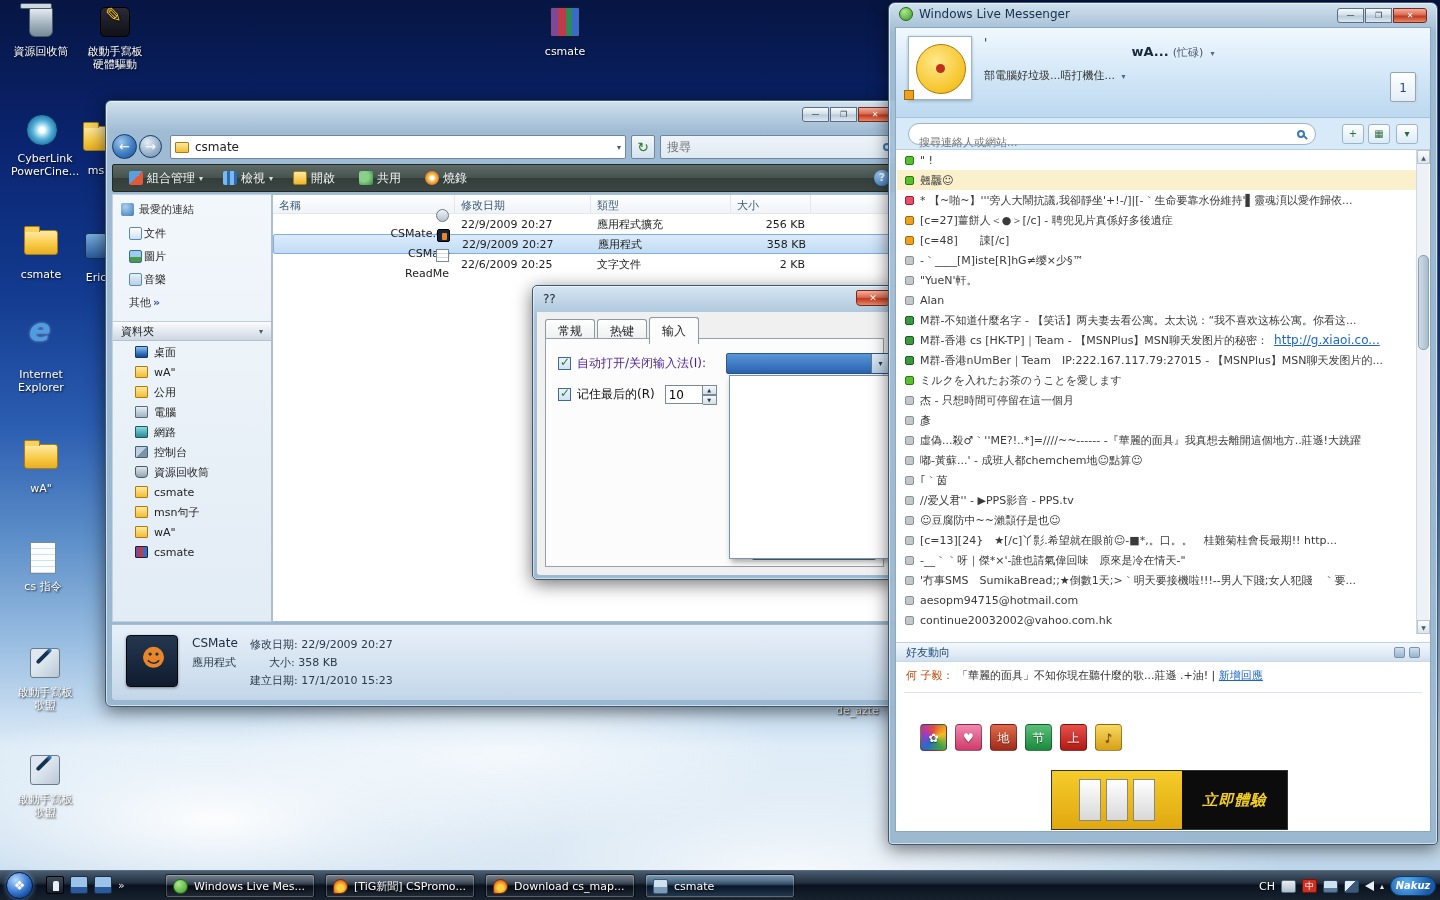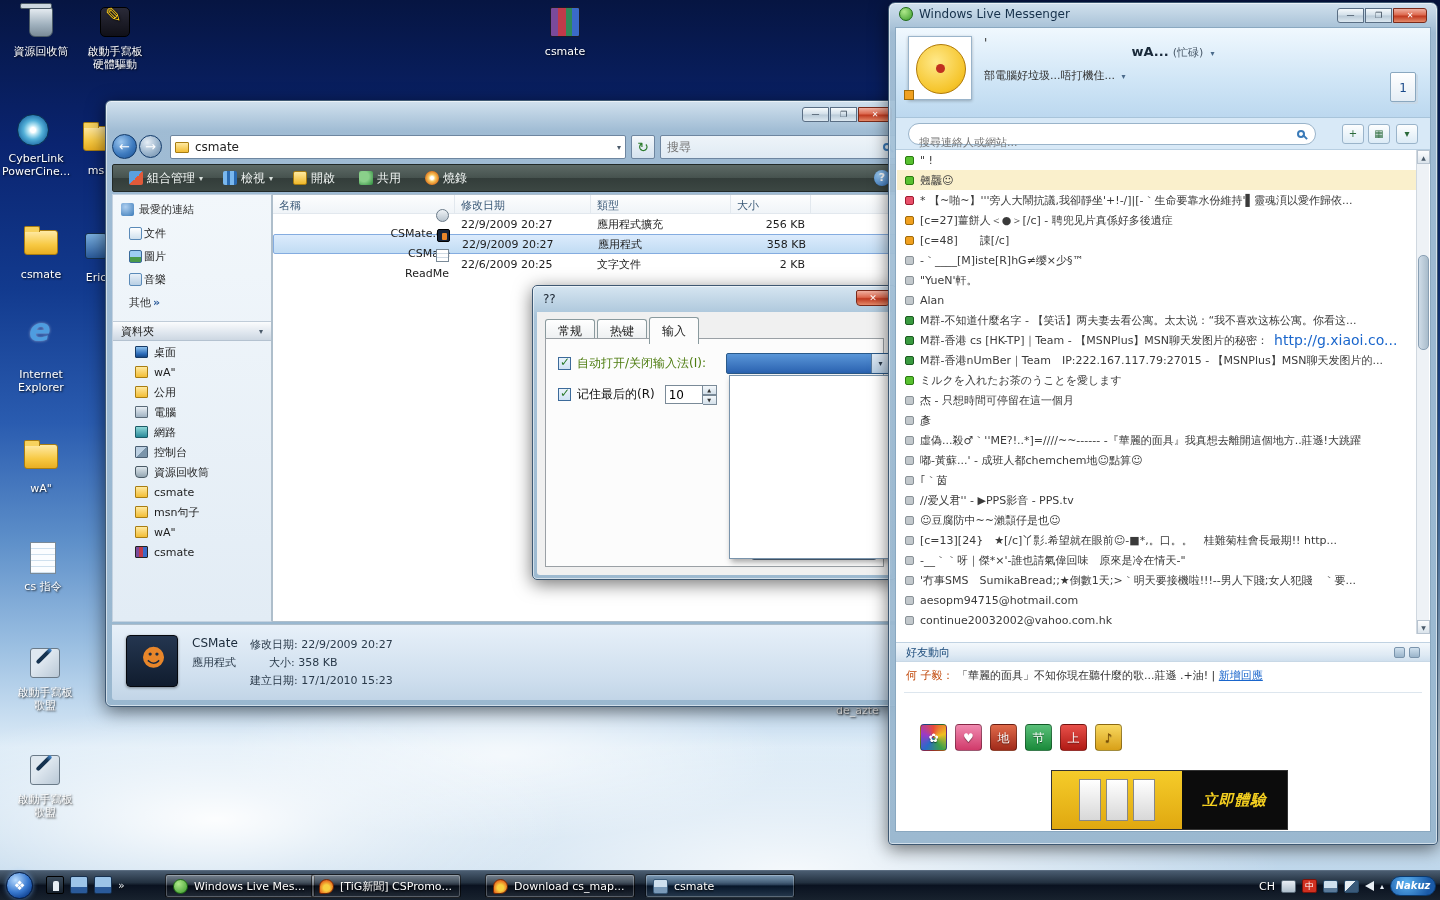--- a/index.html
+++ b/index.html
@@ -120,21 +120,21 @@
   .dlg-title { position:absolute; left:10px; top:6px; font-size:12px; color:#1a2430; }
   .dlg-close { position:absolute; top:4px; right:6px; width:34px; height:16px; border:1px solid #7a2a1a; border-radius:2px 2px 4px 4px; color:#fff; font-size:9px; text-align:center; line-height:15px;
     background:linear-gradient(180deg,#f0b0a0,#dd6a50 45%,#c03a20 55%,#e58a6a); }
   .dlg-body { position:absolute; left:4px; right:4px; top:26px; bottom:4px; background:#f0f0f0; border-radius:0 0 3px 3px; }
   .dlg-tabs { position:absolute; left:8px; top:5px; display:flex; gap:2px; }
   .dtab { font-size:12px; color:#222; padding:3px 12px 4px; background:linear-gradient(180deg,#fff,#e6eaec); border:1px solid #8a9a9e; border-bottom:none; border-radius:3px 3px 0 0; position:relative; top:2px; }
   .dtab.tab-active { background:#fcfcfc; top:0; padding-top:5px; z-index:3; }
   .dlg-panel { position:absolute; left:8px; right:8px; top:26px; bottom:8px; background:#fcfcfc; border:1px solid #9aa0a5; }
   .cb { width:13px; height:13px; border:1px solid #3c6a9a; background:linear-gradient(180deg,#eaf3fc,#cfe2f4); display:inline-block; position:relative; }
   .cb::after { content:"✓"; position:absolute; left:1px; top:-3px; font-size:12px; color:#2a7a2a; font-weight:bold; }
-  .row-ime { position:absolute; left:12px; top:16px; display:flex; align-items:center; gap:6px; font-size:12px; color:#4d7c0f; }
+  .row-ime { position:absolute; left:12px; top:16px; display:flex; align-items:center; gap:6px; font-size:12px; color:#4c1d95; }
   .row-rem { position:absolute; left:12px; top:46px; display:flex; align-items:center; gap:6px; font-size:12px; color:#111; }
   .combo { position:absolute; left:180px; top:14px; width:164px; height:21px; border:1px solid #2a5a8a; border-radius:2px; display:flex; background:linear-gradient(180deg,#5a96d8,#2a62b0); }
   .combo .cfield { flex:1; }
   .combo .cbtn { width:18px; background:linear-gradient(180deg,#e4eef8,#b9cfe4); border-left:1px solid #5a7a9a; color:#2a3a4a; font-size:8px; text-align:center; line-height:19px; }
   .droplist { position:absolute; left:183px; top:36px; width:160px; height:184px; background:#fff; border:1px solid #7a94ac; box-shadow:2px 3px 6px rgba(0,0,0,.35); z-index:9; }
   .spin { display:flex; margin-left:4px; }
   .spin input { width:38px; height:19px; border:1px solid #7a8a98; font-size:12px; padding:0 3px; font-family:inherit; }
   .spinbtns { display:flex; flex-direction:column; width:14px; height:19px; }
   .spinbtns div { flex:1; border:1px solid #7a8a98; border-left:none; background:linear-gradient(180deg,#f4f8fb,#d4e0ea); font-size:5px; line-height:8px; text-align:center; color:#333; }
   .dlg-btn { position:absolute; height:22px; font-size:12px; color:#111; text-align:center; line-height:20px; border:1px solid #5a7088; border-radius:3px;
@@ -165,21 +165,21 @@
   .m-list { position:absolute; top:122px; left:1px; right:14px; height:484px; background:#fff; overflow:hidden; }
   .c-row { display:flex; align-items:center; height:20px; padding-left:8px; gap:6px; white-space:nowrap; overflow:hidden; }
   .c-row.row-sel { background:#faf0cc; }
   .st { width:9px; height:9px; border-radius:2px; flex:0 0 auto; }
   .st-g { background:#58c030; border:1px solid #2a7a10; }
   .st-r { background:#e8506a; border:1px solid #a01a30; }
   .st-o { background:#f0a020; border:1px solid #a06a08; }
   .st-b { background:#3a9a40; border:1px solid #1a5a20; }
   .st-x { background:#c2c8cc; border:1px solid #8a9298; }
   .c-text { font-size:11px; color:#3a3a3a; overflow:hidden; }
-  .c-link { font-size:14px; color:#1a66cc; }
+  .c-link { font-size:12px; color:#1a66cc; text-decoration:underline; }
   .m-scroll { position:absolute; top:122px; right:1px; width:13px; height:484px; background:#eef2f6; border-left:1px solid #d0d8e0; }
   .m-sarr { position:absolute; left:0; width:13px; height:14px; background:linear-gradient(180deg,#fdfdfe,#dbe4ec); border:1px solid #b8c4d0; font-size:6px; text-align:center; line-height:13px; color:#4a5a6a; }
   .m-thumb { position:absolute; left:1px; top:105px; width:11px; height:95px; border-radius:5px; background:linear-gradient(90deg,#cfdce8,#a9bccB); border:1px solid #8aa0b4; }
   .m-feedband { position:absolute; left:0; right:0; top:614px; height:20px; background:linear-gradient(180deg,#f3f8fc,#dfeaf4 65%,#d0e0ee); border-top:1px solid #c0d2e2; border-bottom:1px solid #c8d8e6; display:flex; align-items:center; padding:0 10px; font-size:11px; color:#1a4a7a; justify-content:space-between; }
   .fb-ics { display:flex; gap:4px; align-items:center; }
   .mini-ic { width:11px; height:11px; background:linear-gradient(180deg,#cfe0ee,#9ab4ca); border:1px solid #7a94ac; border-radius:2px; }
   .m-feed { position:absolute; left:10px; right:8px; top:640px; font-size:11px; color:#333; white-space:nowrap; overflow:hidden; }
   .feed-author { color:#c0480a; }
   .feed-link { color:#1a66cc; text-decoration:underline; }
   .m-hr { position:absolute; left:8px; right:8px; top:664px; border-top:1px solid #dde6ee; }
@@ -235,21 +235,21 @@
         <div class="ic-recycle"></div>
       </div>
     <div class="dlabel">資源回收筒</div>
   </div>
   <div class="dicon" style="left:82px;top:4px">
     <div class="ig">
         <div class="ic-warnpen"></div>
       </div>
     <div class="dlabel">啟動手寫板 硬體驅動</div>
   </div>
-  <div class="dicon" style="left:0;top:112px">
+  <div class="dicon" style="left:9px;top:112px">
     <div class="ig">
         <div class="ic-disc"></div>
       </div>
     <div class="dlabel">CyberLink PowerCine...</div>
   </div>
   <div class="dicon" style="left:76px;top:118px;width:40px">
     <div class="ig">
         <div class="ic-folder" style="width:26px"></div>
       </div>
     <div class="dlabel">ms</div>
@@ -784,21 +784,21 @@
       <div class="ql-ic ql-mon"></div>
       <div class="ql-chev">»</div>
     </div>
     <div>
 
         <div class="tbb" style="left: 165px;">
           <span class="tbi tb-msn"></span>
           <span class="lbl">Windows Live Mes...</span>
         </div>
 
-        <div class="tbb" style="left: 311px;">
+        <div class="tbb" style="left: 325px;">
           <span class="tbi tb-fire"></span>
           <span class="lbl">[TiG新聞] CSPromo...</span>
         </div>
 
         <div class="tbb" style="left: 485px;">
           <span class="tbi tb-fire"></span>
           <span class="lbl">Download cs_map...</span>
         </div>
 
         <div class="tbb tbb-lit" style="left: 645px;">

